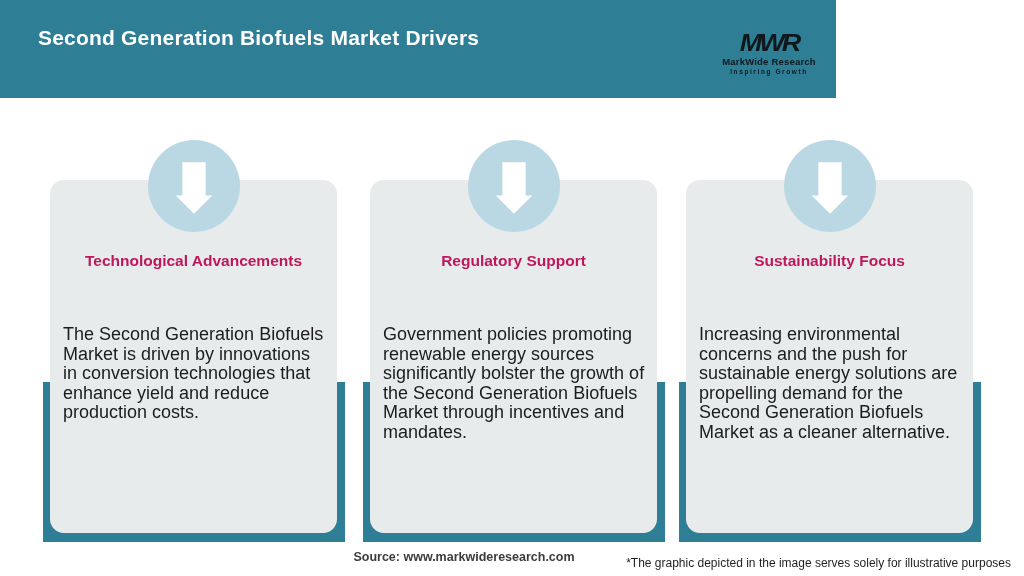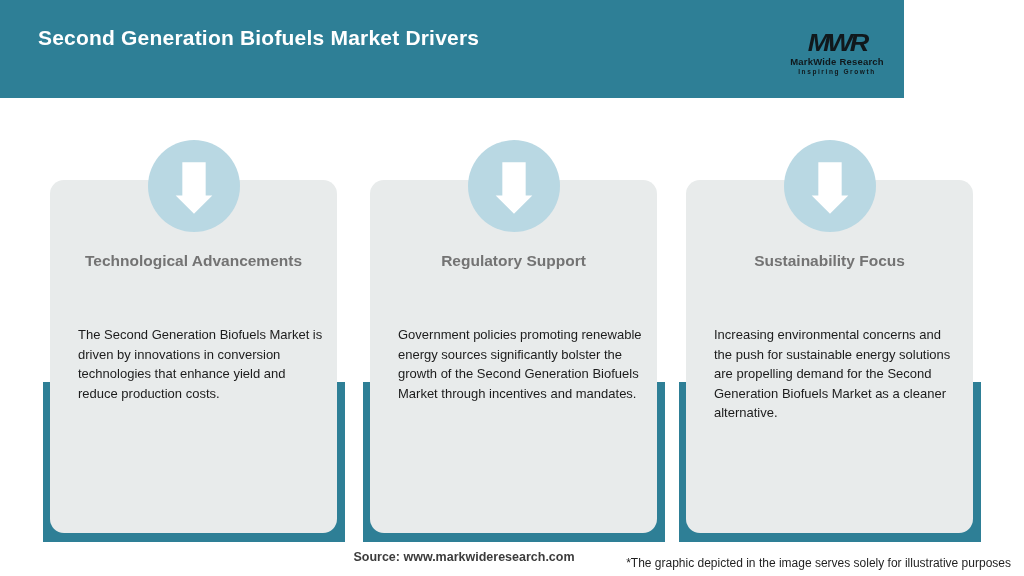--- a/index.html
+++ b/index.html
@@ -15,21 +15,21 @@
   html,body{width:1024px;height:576px;}
   body{
     position:relative;
     width:1024px;height:576px;
     background:#FFFFFF;
     font-family:"Liberation Sans", sans-serif;
     overflow:hidden;
   }
   
   .header{
-    position:absolute;left:0;top:0;width:904px;height:98px;
+    position:absolute;left:0;top:0;width:836px;height:98px;
     background:var(--header-teal);
   }
   .header-title{
     position:absolute;left:38px;top:26px;
     font-size:21px;font-weight:700;color:var(--title-white);
     letter-spacing:.2px;
   }
   .logo{
     position:absolute;right:12px;top:30px;width:110px;
     text-align:center;color:var(--logo-dark);
@@ -57,25 +57,25 @@
     background:var(--shadow-teal);
   }
   .card{
     position:absolute;left:7px;right:8px;top:40px;height:353px;
     background:var(--card-gray);
     border-radius:14px;
   }
   .card-title{
     position:absolute;left:0;right:0;top:72px;
     text-align:center;
-    font-size:15.5px;font-weight:700;color:#737373;
+    font-size:15.5px;font-weight:700;color:#be185d;
   }
   .card-desc{
     position:absolute;left:13px;right:12px;top:145px;
-    font-size:13px;line-height:19.5px;color:var(--text-dark);margin-left:15px;
+    font-size:18px;line-height:19.5px;color:var(--text-dark);
   }
   .icon-circle{
     position:absolute;left:50%;top:0;transform:translateX(-50%);
     width:92px;height:92px;border-radius:50%;
     background:var(--circle-blue);
     display:flex;align-items:center;justify-content:center;
   }
   .icon-circle svg{display:block;margin-top:4px;}
   
   .footer-source{

